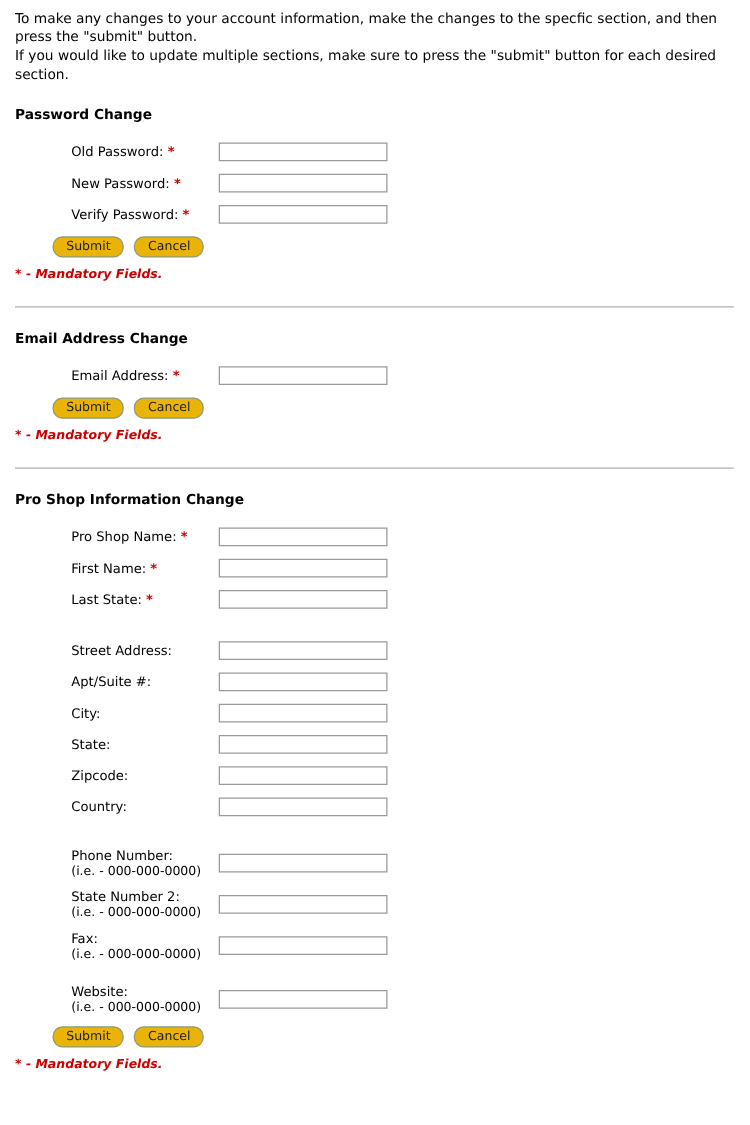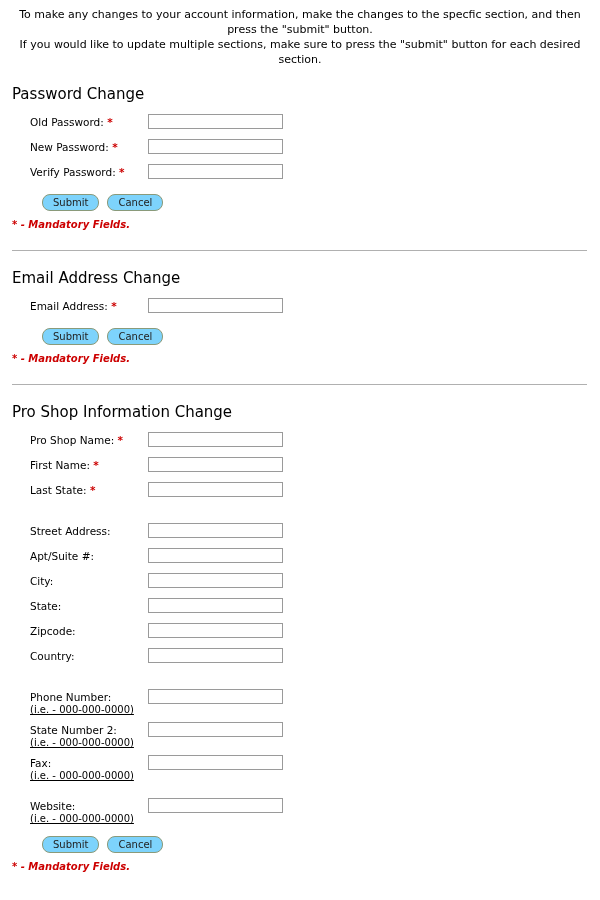--- a/index.html
+++ b/index.html
@@ -21,57 +21,56 @@
     box-sizing: border-box;
     padding: 8px 12px 0 12px;
     position: relative;
   }
   .intro {
     font-size: 11px;
     line-height: 1.35;
     color: #000;
     margin: 0 0 0 0;
     max-width: 580px;
-    text-align: center;
   }
   .intro-line { display: block; }
   .section {
     margin-top: 18px;
   }
   .section-title {
-    font-size: 15px;
-    font-weight: normal;
+    font-size: 11px;
+    font-weight: bold;
     color: #000;
     margin: 0 0 10px 0;
   }
   .fields {
     margin-left: 18px;
   }
   .field-row {
     display: flex;
-    align-items: flex-start;
+    align-items: center;
     height: 25px;
+    margin-left: 27px;
   }
   .field-row.tall {
     height: 33px;
   }
   .field-label {
     width: 118px;
     font-size: 10.5px;
     color: #000;
     line-height: 14px;
     padding-top: 2px;
     flex: 0 0 118px;
   }
   .field-label .hint {
     display: block;
     font-size: 10px;
     color: #000;
     line-height: 12px;
-    text-decoration: underline;
   }
   .req {
     color: #cc0000;
     font-weight: bold;
   }
   .field-input {
     width: 135px;
     height: 15px;
     box-sizing: border-box;
     border: 1px solid #9a9a9a;
@@ -84,21 +83,21 @@
   .btn-row {
     margin-left: 30px;
     margin-top: 6px;
     display: flex;
     gap: 8px;
   }
   .btn {
     font-family: "DejaVu Sans", "Liberation Sans", sans-serif;
     font-size: 10px;
     color: #222;
-    background: #7dd3fc;
+    background: #eab308;
     border: 1px solid #8a9a7a;
     border-radius: 8px;
     padding: 2px 10px;
     cursor: pointer;
   }
   .mandatory {
     margin-top: 8px;
     font-size: 10px;
     color: #cc0000;
     font-weight: bold;

